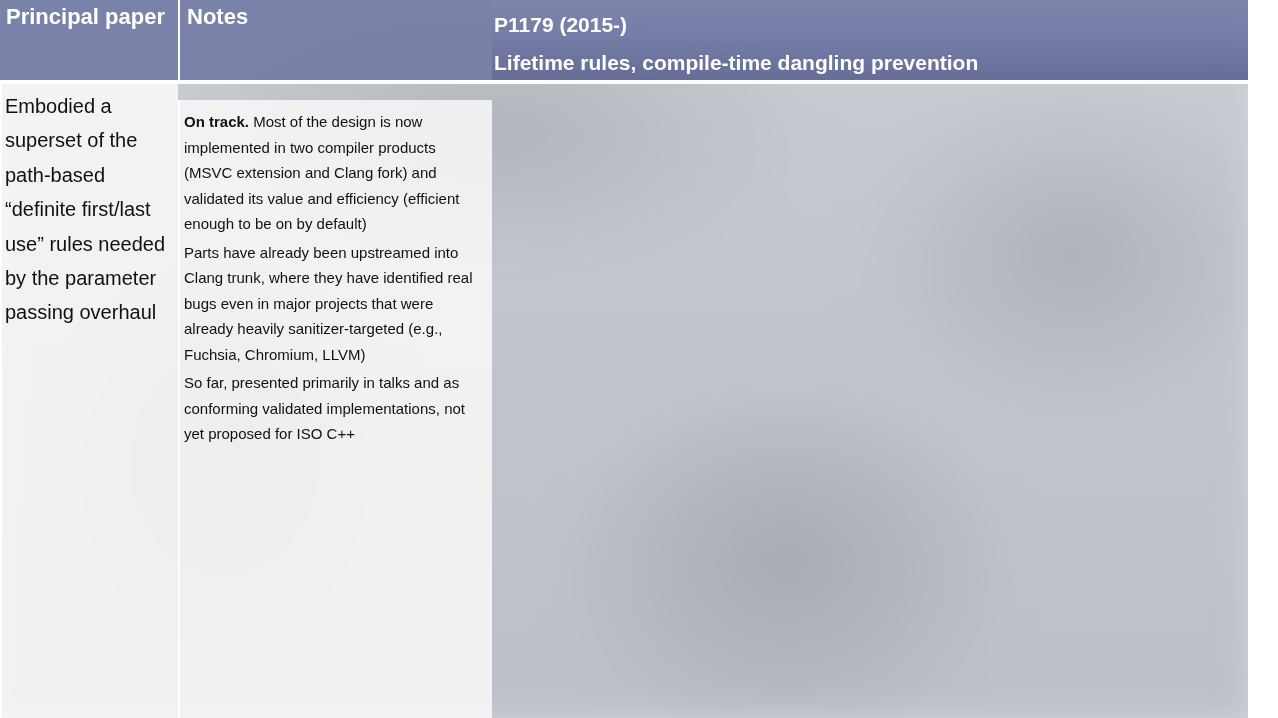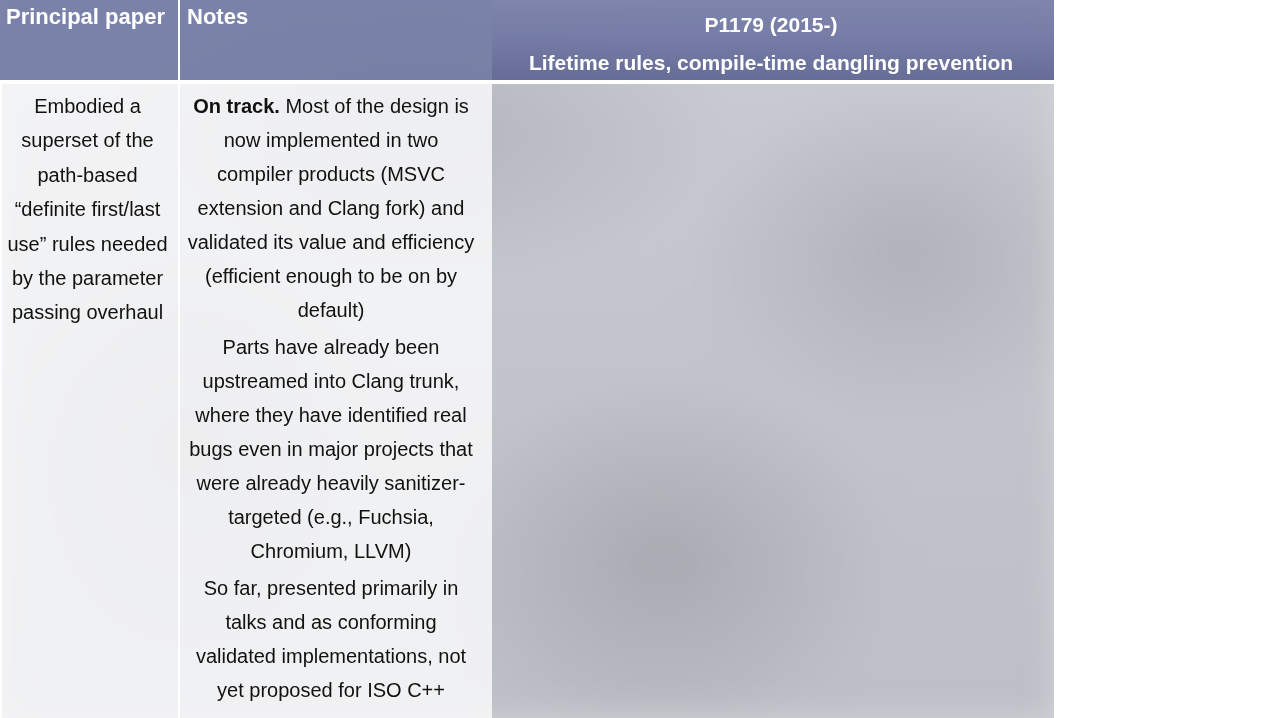--- a/index.html
+++ b/index.html
@@ -12,21 +12,21 @@
     width: 1278px;
     height: 718px;
     overflow: hidden;
     font-family: "Liberation Sans", sans-serif;
     -webkit-font-smoothing: antialiased;
   }
 
   
   .slide {
     position: relative;
-    width: 1054px;
+    width: 1248px;
     height: 718px;
     overflow: hidden;
     background: #d2d4d8;
   }
   .slide-backdrop {
     position: absolute;
     inset: 0;
     background:
       radial-gradient(ellipse 320px 260px at 63% 78%, rgba(150,152,158,0.55), rgba(150,152,158,0) 72%),
       radial-gradient(ellipse 260px 300px at 18% 62%, rgba(158,160,166,0.45), rgba(158,160,166,0) 70%),
@@ -73,21 +73,20 @@
     width: 100%;
     height: 4px;
     background: #ffffff;
     z-index: 4;
   }
 
   
   .cell {
     box-sizing: border-box;
     position: relative;
-    text-align: center;
   }
   .cell-paper {
     background: linear-gradient(180deg,
                 rgba(118,125,168,0.90) 0%,
                 rgba(112,119,163,0.92) 42%,
                 rgba(96,103,147,0.94) 100%);
     color: #ffffff;
     font-weight: bold;
     font-size: 21px;
     line-height: 1.45;
@@ -102,23 +101,24 @@
     color: #111111;
   }
   .cell-notes {
     font-size: 20px;
     line-height: 1.72;
     padding: 9px 8px 0 5px;
   }
   .cell-notes p { margin: 0 0 6px 0; }
 
   .cell-status {
-    font-size: 20px;
+    font-size: 15px;
     line-height: 1.70;
     padding: 9px 14px 0 6px;
+    margin-top: 20px;
   }
   .cell-status p { margin: 0 0 3px 0; }
   .cell-status .lead { font-weight: bold; }
 
   .cell-notes::before,
   .cell-status::before {
     content: "";
     position: absolute;
     left: 0; top: 0; bottom: 0;
     width: 2px;

